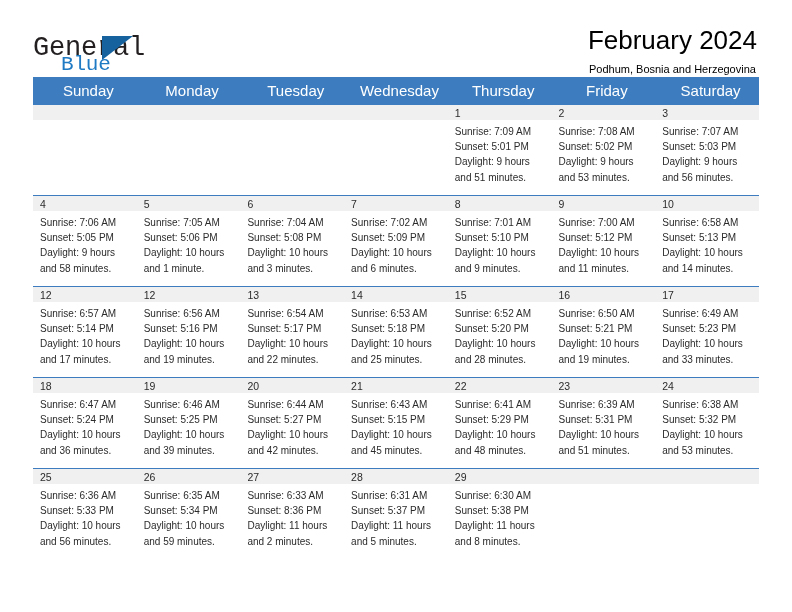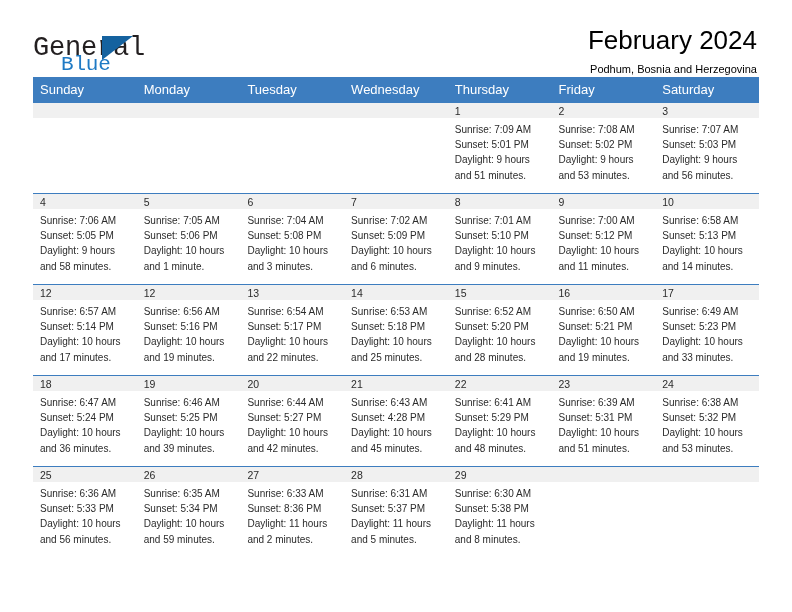--- a/index.html
+++ b/index.html
@@ -58,21 +58,21 @@
   .brand-triangle {
     position: absolute;
     left: 69px;
     top: 10px;
     width: 0;
     height: 0;
     border-left: 31px solid #15629f;
     border-bottom: 24px solid transparent;
   }
   .title-block {
-    text-align: right;
+    text-align: center;
     flex: 0 0 auto;
     padding-right: 2px;
   }
   .cal-title {
     font-size: 26px;
     font-weight: normal;
     color: #000000;
     line-height: 1.08;
     white-space: nowrap;
   }
@@ -86,23 +86,23 @@
   
   .calendar {
     width: 726px;
     border-collapse: collapse;
     table-layout: fixed;
     margin-top: 5px;
   }
   .calendar th {
     background: #3d7dbf;
     color: #ffffff;
-    font-size: 13px;
+    font-size: 15px;
     font-weight: normal;
-    text-align: left;
+    text-align: center;
     padding: 5px 0 5px 7px;
     height: 10px;
     border: none;
   }
   .calendar td {
     vertical-align: top;
     padding: 0;
     border: none;
     border-top: 1px solid #3d7dbf;
     height: 90px;
@@ -359,21 +359,21 @@
               <div>Sunrise: 6:44 AM</div>
               <div>Sunset: 5:27 PM</div>
               <div>Daylight: 10 hours</div>
               <div>and 42 minutes.</div>
             </div>
           </td>
           <td class="">
             <div class="daynum-band">21</div>
             <div class="cell-lines">
               <div>Sunrise: 6:43 AM</div>
-              <div>Sunset: 4:28 PM</div>
+              <div>Sunset: 5:15 PM</div>
               <div>Daylight: 10 hours</div>
               <div>and 45 minutes.</div>
             </div>
           </td>
           <td class="">
             <div class="daynum-band">22</div>
             <div class="cell-lines">
               <div>Sunrise: 6:41 AM</div>
               <div>Sunset: 5:29 PM</div>
               <div>Daylight: 10 hours</div>

